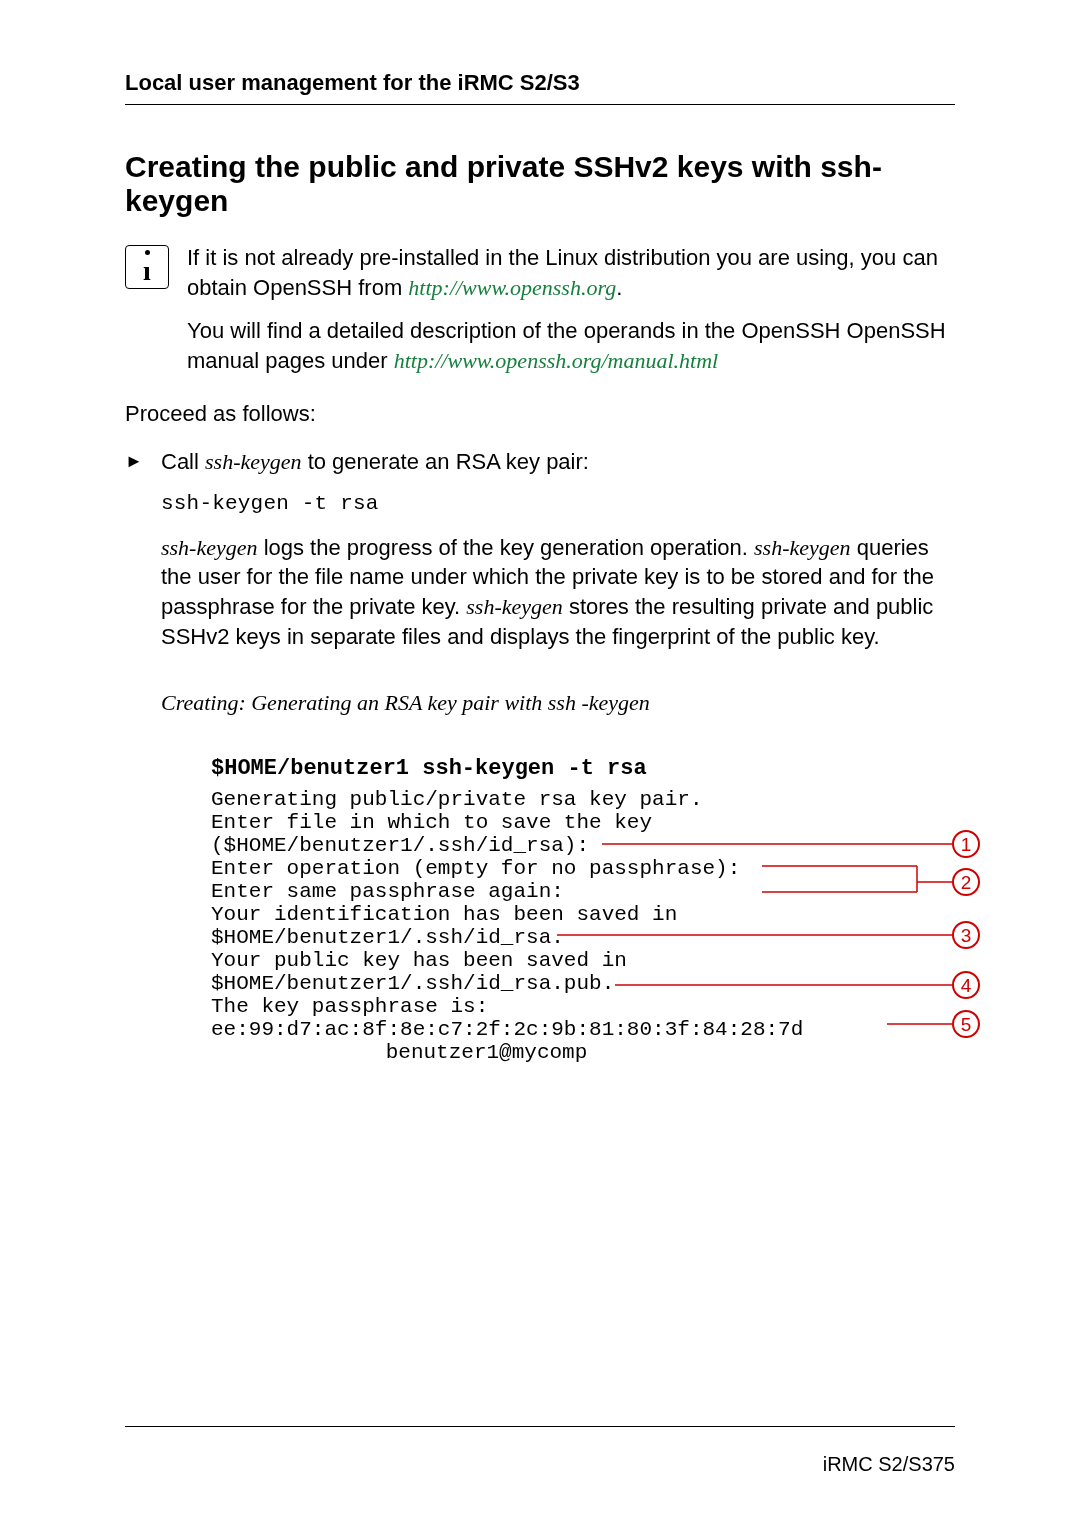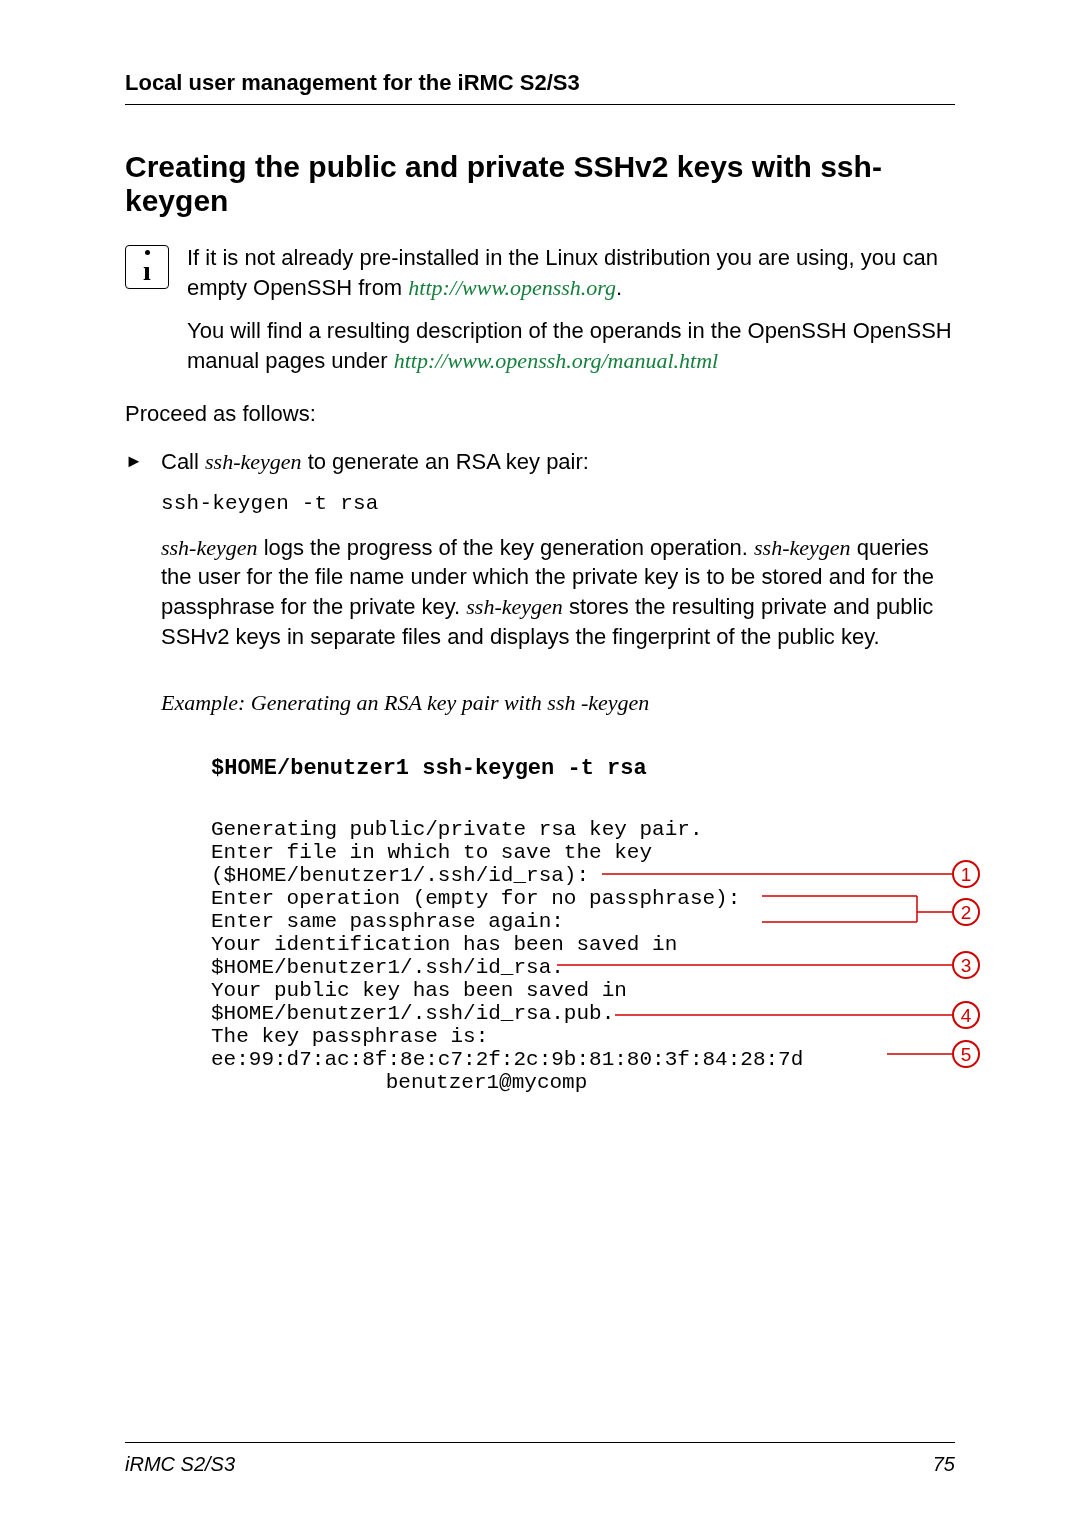--- a/index.html
+++ b/index.html
@@ -106,21 +106,21 @@
     .terminal-block {
       position: relative;
       margin-left: 50px;
       margin-right: -25px;
       font-family: 'Courier New', Courier, monospace;
       font-size: 21px;
       line-height: 23px;
     }
     .terminal-cmd {
       font-weight: bold;
-      margin-bottom: 38px;
+      margin-bottom: 8px;
       font-size: 22px;
     }
     .terminal-lines {
       position: relative;
     }
     .term-line {
       height: 23px;
       white-space: pre;
       position: relative;
     }
@@ -146,64 +146,63 @@
       position: absolute;
       overflow: visible;
       pointer-events: none;
     }
     .footer {
       position: absolute;
       bottom: 50px;
       left: 125px;
       right: 125px;
       border-top: 1.5px solid #000;
-      padding-top: 10px;
-      display: flex;
-      justify-content: space-between;
+      padding-top: 26px;
+      display: flex;
+      justify-content: flex-end;
       font-size: 20px;
-      font-style: italic;
     }
   </style>
 </head>
 <body>
 
 <div class="header">
   <span>Local user management for the iRMC S2/S3</span>
 </div>
 
 <div class="subheading">Creating the public and private SSHv2 keys with ssh-keygen</div>
 
 <div class="info-block">
   <div class="info-icon">
     <div class="info-dot"></div>
     <span>ı</span>
   </div>
   <div class="info-text">
     <div>
-      <span>If it is not already pre-installed in the Linux distribution you are using, you can empty OpenSSH from </span><a class="link">http://www.openssh.org</a><span>.</span>
+      <span>If it is not already pre-installed in the Linux distribution you are using, you can obtain OpenSSH from </span><a class="link">http://www.openssh.org</a><span>.</span>
     </div>
     <div class="info-para2">
-      <span>You will find a resulting description of the operands in the OpenSSH OpenSSH manual pages under </span><a class="link">http://www.openssh.org/manual.html</a>
+      <span>You will find a detailed description of the operands in the OpenSSH OpenSSH manual pages under </span><a class="link">http://www.openssh.org/manual.html</a>
     </div>
   </div>
 </div>
 
 <div class="proceed">Proceed as follows:</div>
 
 <div class="step-block">
   <div class="step-arrow">►</div>
   <div class="step-body">
     <div>
       <span>Call </span><span class="italic">ssh-keygen</span><span> to generate an RSA key pair:</span>
     </div>
     <div class="code-small">ssh-keygen -t rsa</div>
     <div class="step-para">
       <span class="italic">ssh-keygen</span><span> logs the progress of the key generation operation. </span><span class="italic">ssh-keygen</span><span> queries the user for the file name under which the private key is to be stored and for the passphrase for the private key. </span><span class="italic">ssh-keygen</span><span> stores the resulting private and public SSHv2 keys in separate files and displays the fingerprint of the public key.</span>
     </div>
-    <div class="example-line">Example: Generating an RSA key pair with ssh -keygen</div>
+    <div class="example-line">Creating: Generating an RSA key pair with ssh -keygen</div>
 
     <div class="terminal-block">
       <div class="terminal-cmd">$HOME/benutzer1 ssh-keygen -t rsa</div>
       <div class="terminal-lines">
         <div class="term-line">Generating public/private rsa key pair.</div>
         <div class="term-line">Enter file in which to save the key</div>
         <div class="term-line">($HOME/benutzer1/.ssh/id_rsa):</div>
         <div class="term-line">Enter operation (empty for no passphrase):</div>
         <div class="term-line">Enter same passphrase again:</div>
         <div class="term-line">Your identification has been saved in</div>

